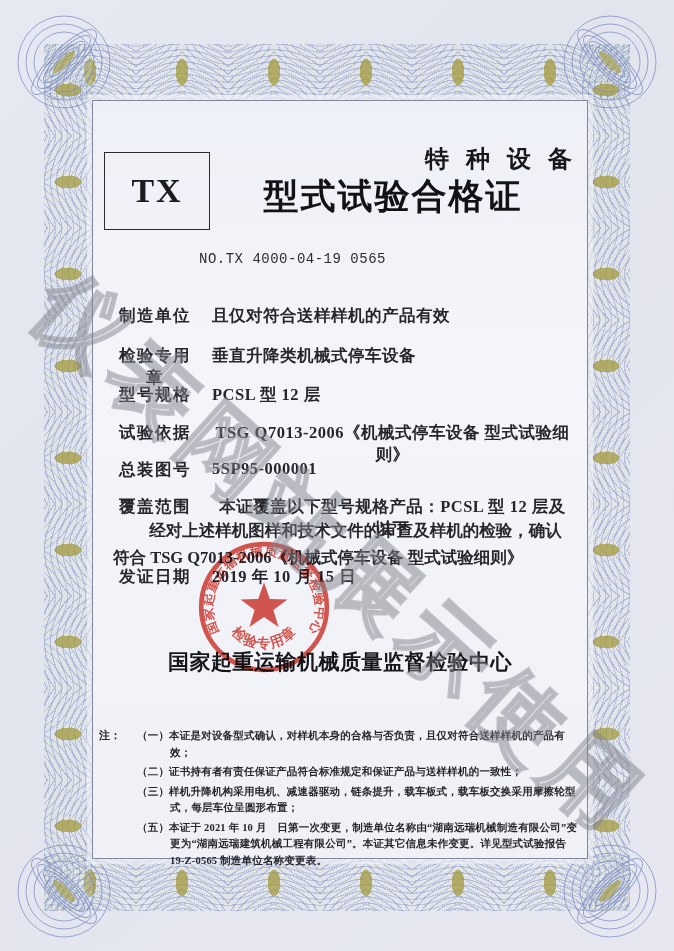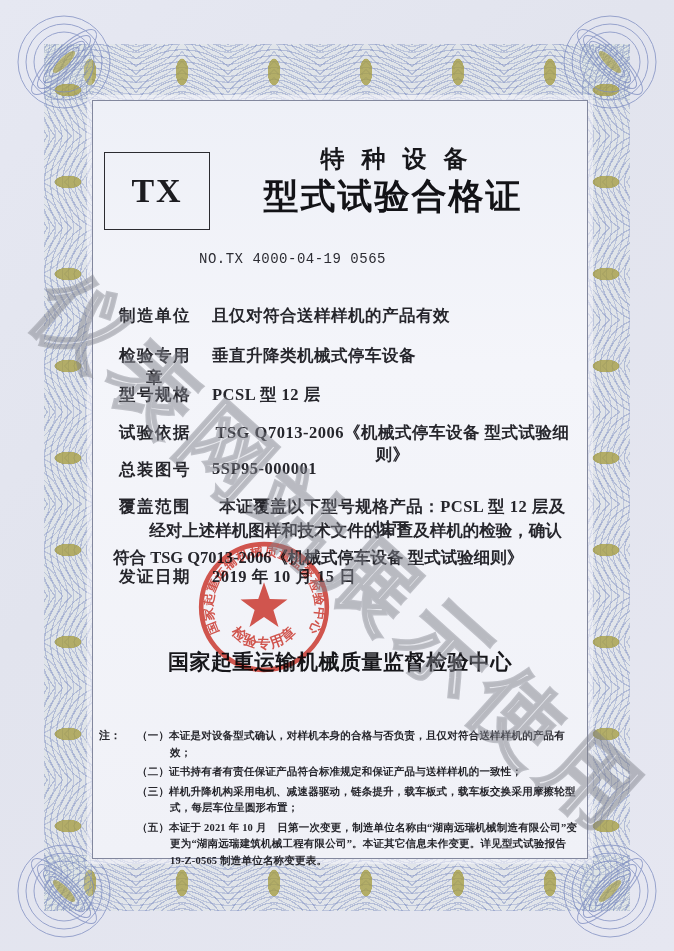--- a/index.html
+++ b/index.html
@@ -50,21 +50,21 @@
     box-shadow:0 0 0 5px rgba(243,244,250,.6);
   }
   .abs{position:absolute;}
   .tx-badge{
     left:11px;top:51px;width:104px;height:76px;
     border:1.6px solid #2b2b30;display:flex;align-items:center;justify-content:center;
     font-weight:bold;font-size:34px;letter-spacing:2px;color:#1c1c20;
     font-family:"Liberation Serif",serif;
   }
   .t-top{
-    left:106px;top:42px;width:390px;text-align:center;
+    left:106px;top:42px;width:390px;text-align:right;
     font-size:24px;font-weight:700;letter-spacing:17px;color:#17171b;text-indent:17px;
   }
   .t-main{
     left:90px;top:72px;width:420px;text-align:center;
     font-size:35px;font-weight:700;letter-spacing:2px;color:#131317;
   }
   .cert-no{
     left:106px;top:150px;width:390px;text-align:left;
     font-family:"Liberation Mono","DejaVu Sans Mono",monospace;
     font-size:14px;color:#2c2c33;letter-spacing:.5px;

